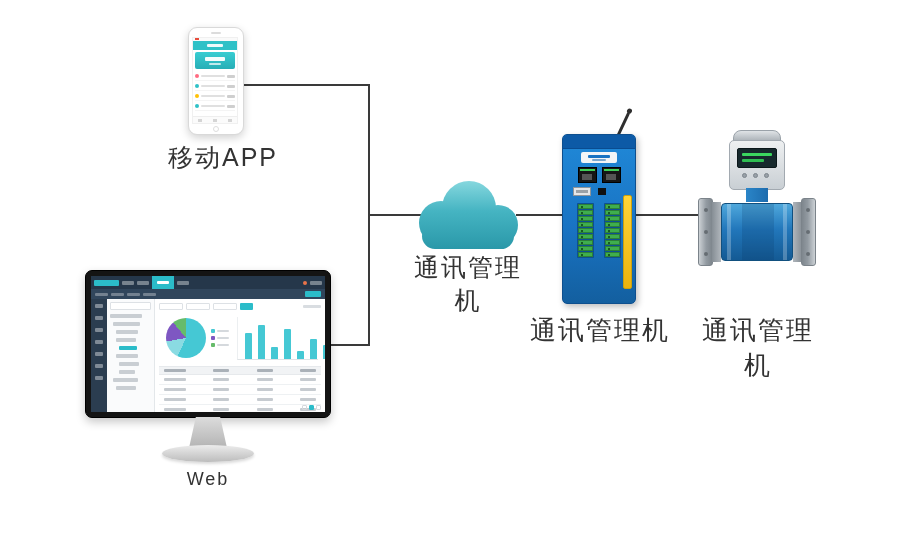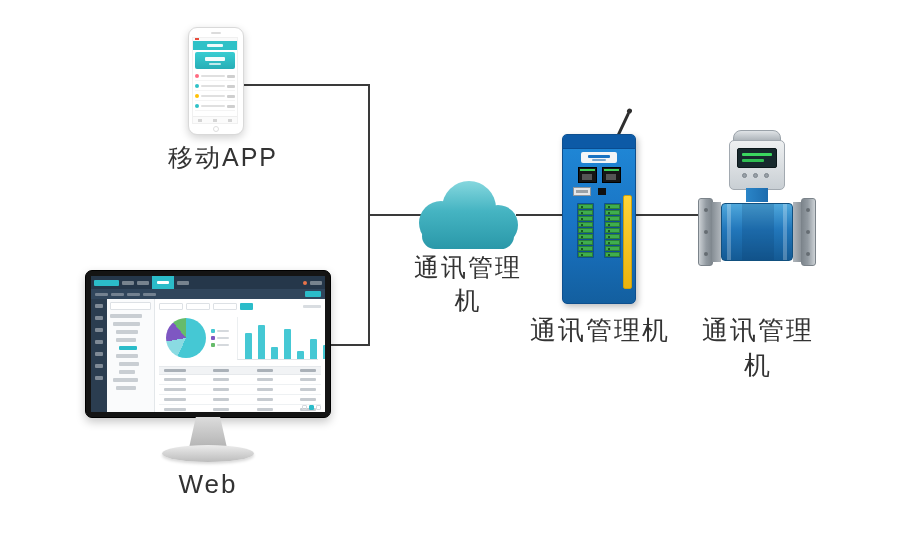--- a/index.html
+++ b/index.html
@@ -311,21 +311,21 @@
                 <div class="pg act"></div>
                 <div class="pg"></div>
             </div>
           </div>
         </div>
       </div>
     </div>
   </div>
   <div class="stand-neck"></div>
   <div class="stand-base"></div>
-  <div class="node-label" style="left:158px;top:469px;width:100px;font-size:26px">Web</div>
+  <div class="node-label" style="left:158px;top:469px;width:100px;font-size:18px">Web</div>
 
   <div class="cloud">
     <svg width="118" height="76" viewBox="0 0 118 76">
       <defs>
         <linearGradient id="cg" gradientUnits="userSpaceOnUse" x1="0" y1="0" x2="0" y2="76">
           <stop offset="0" stop-color="#8edce2"></stop>
           <stop offset="0.45" stop-color="#45b4c2"></stop>
           <stop offset="1" stop-color="#2795a6"></stop>
         </linearGradient>
       </defs>

